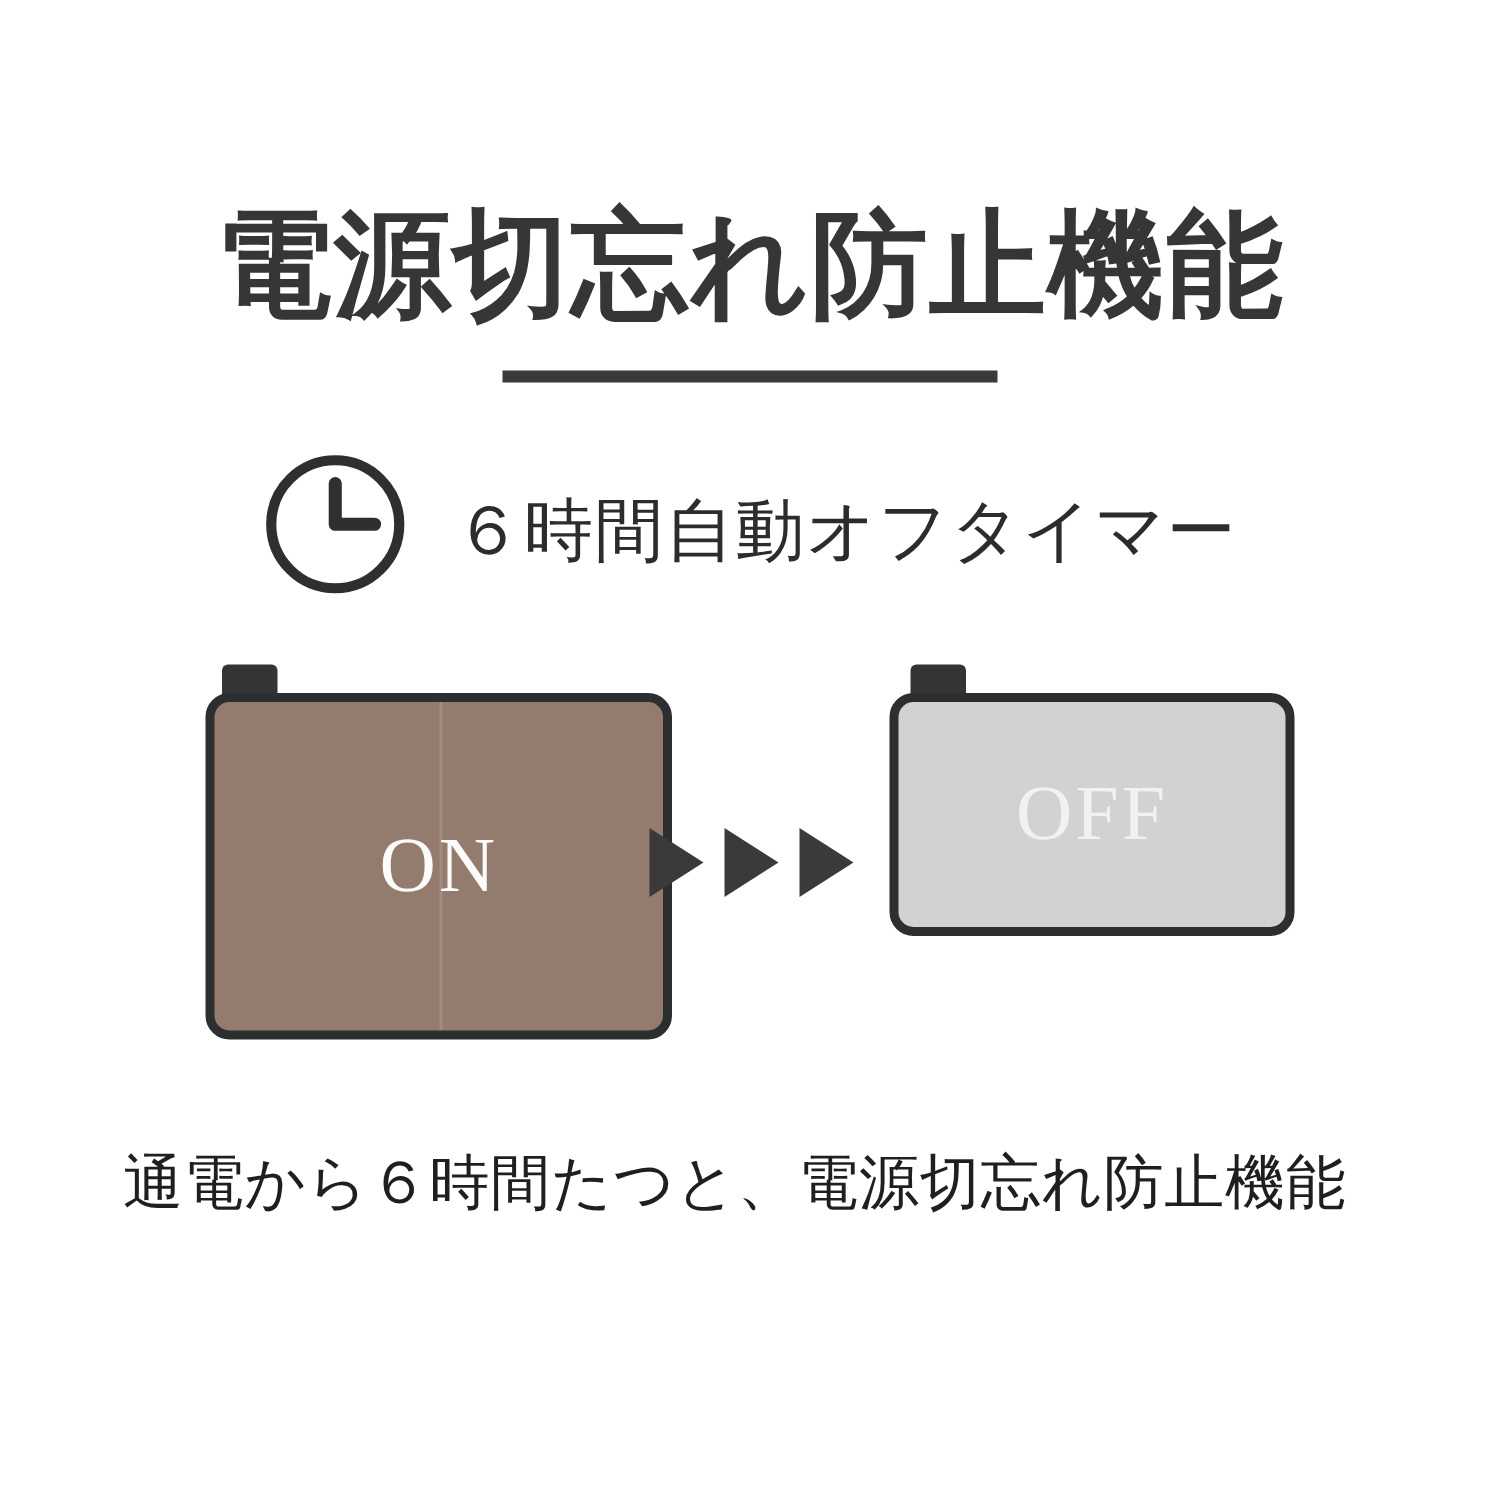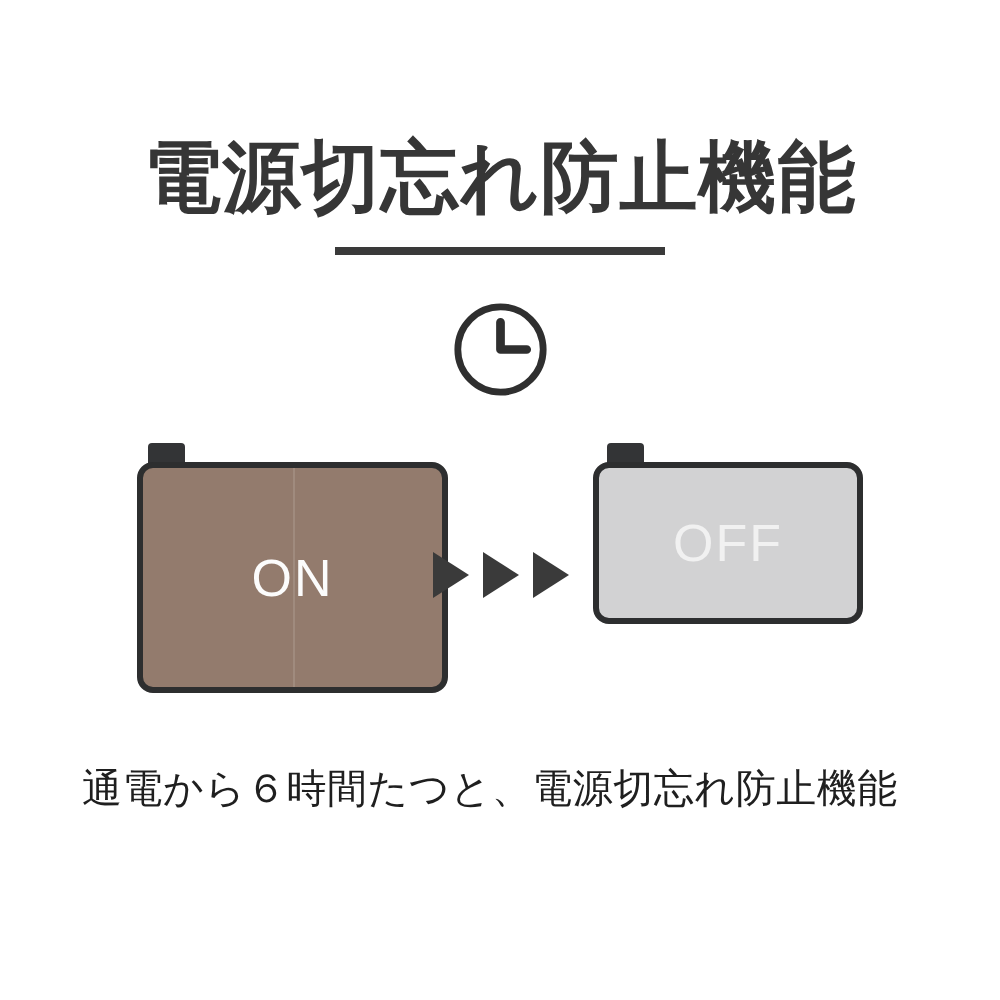--- a/index.html
+++ b/index.html
@@ -7,20 +7,21 @@
     padding: 0;
     background: #ffffff;
     font-family: "Liberation Sans", "DejaVu Sans", sans-serif;
   }
   .canvas {
     position: relative;
     width: 1000px;
     height: 1000px;
     background: #ffffff;
     overflow: hidden;
+    font-family: Liberation Serif, serif;
   }
 
   
   .page-title {
     position: absolute;
     top: 86px;
     left: 0;
     width: 1000px;
     text-align: center;
     font-size: 78px;
@@ -157,20 +158,21 @@
 
   <div class="divider"></div>
 
   <div class="timer-row">
     <span>
       <svg class="clock-icon" viewBox="0 0 100 100" aria-hidden="true">
         <circle cx="50" cy="50" r="44" fill="none" stroke="#2f2f2f" stroke-width="7"></circle>
         <path d="M50 22 L50 50 L77 50" fill="none" stroke="#2f2f2f" stroke-width="9" stroke-linecap="round" stroke-linejoin="round"></path>
       </svg>
     </span>
+    <span class="timer-label">６時間自動オフタイマー</span>
   </div>
 
   <div class="plug-tab on"></div>
   <div class="blanket on">
     <span class="state-label">ON</span>
   </div>
 
   <div class="arrows">
     <div class="arrow-right"></div>
     <div class="arrow-right"></div>

